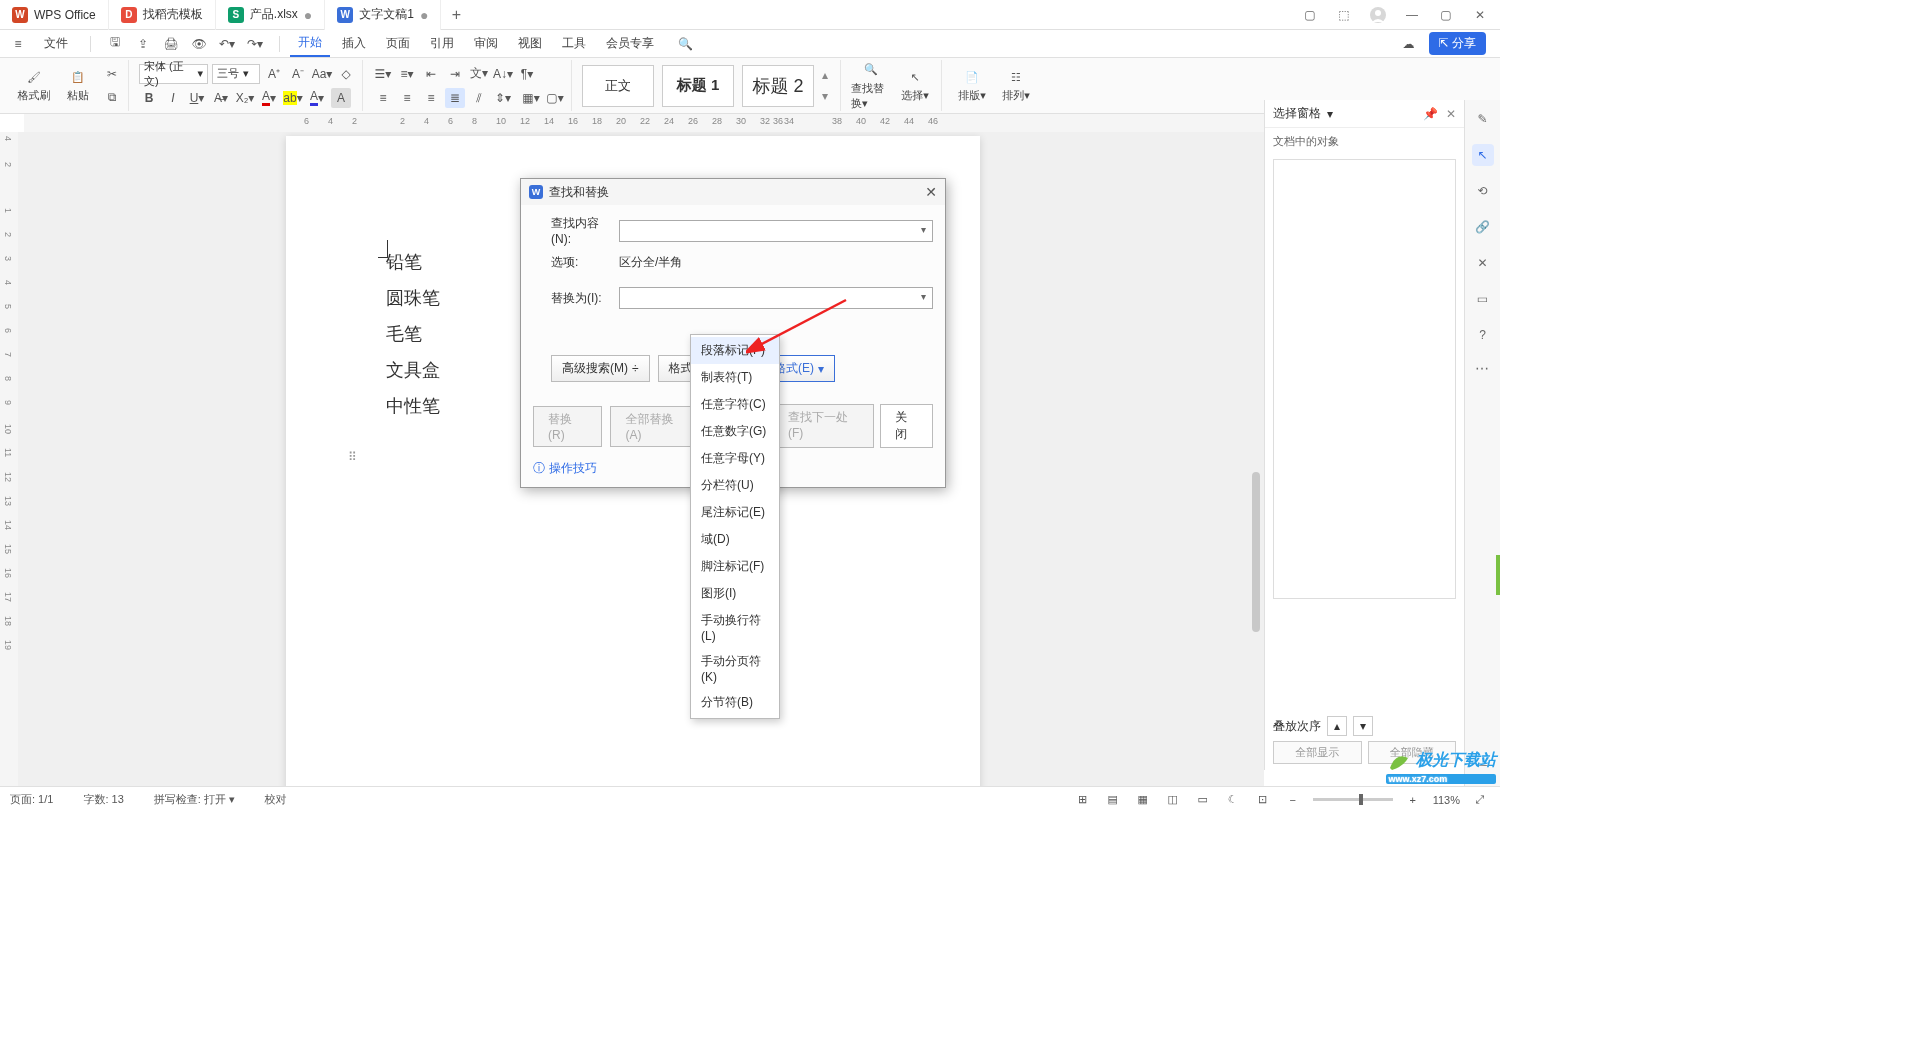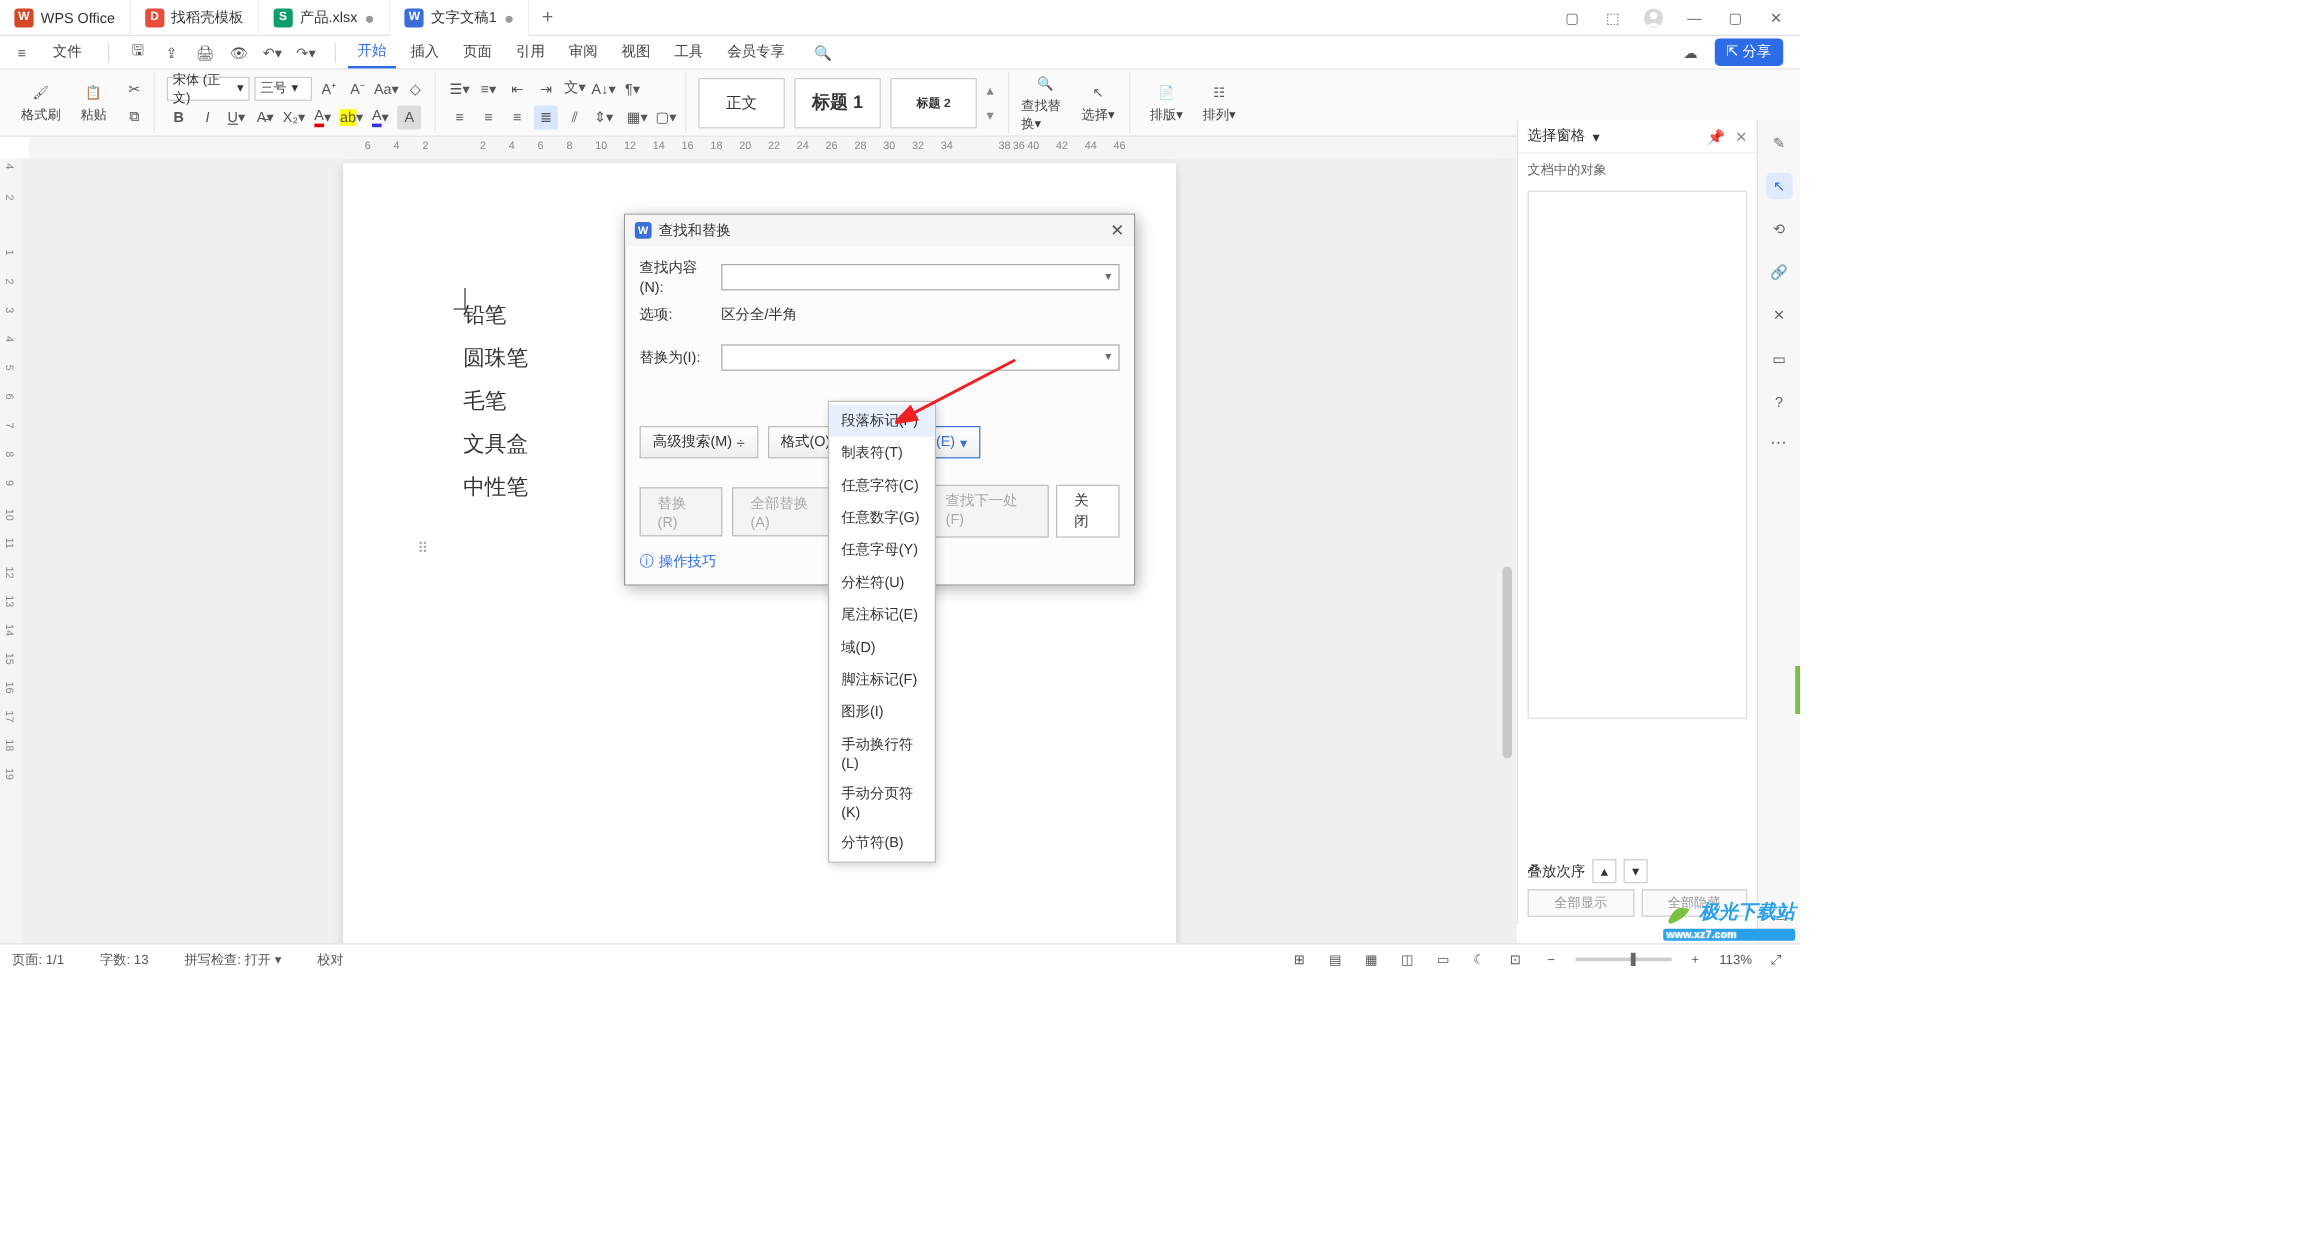--- a/index.html
+++ b/index.html
@@ -36,21 +36,21 @@
   .rbig { display: flex; flex-direction: column; align-items: center; justify-content: center; width: 40px; cursor: pointer; font-size: 11px; color: #444; gap: 2px; }
   .ricon { width: 18px; height: 18px; color: #555; display: inline-flex; align-items: center; justify-content: center; }
   .rselect { border: 1px solid #ccc; height: 20px; font-size: 11px; padding: 0 4px; background: #fff; display: flex; align-items: center; gap: 4px; }
   .rselect.font { width: 69px; }
   .rselect.size { width: 48px; }
   .rbtn { width: 20px; height: 20px; display: inline-flex; align-items: center; justify-content: center; cursor: pointer; color: #555; border-radius: 2px; }
   .rbtn.active { background: #d8e6ff; }
   .styles-box { display: flex; gap: 8px; align-items: center; }
   .style-item { border: 1px solid #ccc; width: 72px; height: 42px; display: flex; align-items: center; justify-content: center; font-size: 13px; background: #fff; cursor: pointer; }
   .style-item.h1 { font-weight: bold; font-size: 15px; }
-  .style-item.h2 { font-weight: bold; font-size: 10px; }
+  .style-item.h2 { font-weight: normal; font-size: 18px; }
   .style-more { width: 12px; height: 42px; display: flex; flex-direction: column; justify-content: space-around; color: #888; }
 
   
   .ruler-h { height: 18px; background: #f5f5f5; margin-left: 24px; position: relative; font-size: 9px; color: #888; }
   .ruler-h .num { position: absolute; top: 2px; }
 
   
   .workspace { position: absolute; top: 132px; left: 0; right: 236px; bottom: 26px; background: #f0f0f0; overflow: hidden; }
   .ruler-v { position: absolute; left: 0; top: 0; width: 18px; bottom: 0; background: #f5f5f5; font-size: 9px; color: #888; }
   .ruler-v .num { position: absolute; left: 3px; writing-mode: vertical-rl; }
@@ -61,21 +61,21 @@
   .drag-handle { position: absolute; left: 348px; top: 318px; color: #999; font-size: 12px; letter-spacing: 2px; }
 
   
   .dialog { position: absolute; left: 520px; top: 178px; width: 426px; background: #fcfcfc; border: 1px solid #999; box-shadow: 2px 3px 12px rgba(0,0,0,0.3); z-index: 50; }
   .dlg-title { height: 26px; display: flex; align-items: center; padding: 0 8px; font-size: 12px; background: #f5f5f5; }
   .dlg-title .ticon { margin-right: 6px; }
   .dlg-close { margin-left: auto; cursor: pointer; font-size: 14px; color: #555; }
   .dlg-tabs { display: flex; border-bottom: 1px solid #ccc; padding: 4px 8px 0; gap: 0; }
   .dlg-tab { padding: 4px 12px; border: 1px solid transparent; cursor: pointer; font-size: 12px; position: relative; top: 1px; }
   .dlg-tab.active { border: 1px solid #ccc; border-bottom: 1px solid #fcfcfc; background: #fcfcfc; }
-  .dlg-body { padding: 10px 12px 14px; }
+  .dlg-body { padding: 10px 12px 14px; margin-left: 18px; }
   .dlg-row { display: flex; align-items: center; margin-bottom: 8px; gap: 6px; }
   .dlg-label { width: 62px; font-size: 12px; }
   .dlg-input { flex: 1; height: 22px; border: 1px solid #aaa; background: #fff; }
   .dlg-input.combo { position: relative; }
   .dlg-input.combo::after { content: "▾"; position: absolute; right: 6px; top: 3px; color: #666; font-size: 10px; }
   .dlg-btnrow { display: flex; gap: 8px; margin-top: 12px; }
   .dlg-btn { border: 1px solid #bbb; background: linear-gradient(#fff,#eee); padding: 4px 10px; font-size: 12px; cursor: pointer; display: flex; align-items: center; gap: 4px; }
   .dlg-btn.primary { border-color: #3a6fd8; color: #3a6fd8; }
   .dlg-foot { display: flex; align-items: center; padding: 8px 12px 12px; gap: 8px; }
   .dlg-link { color: #2e6be6; font-size: 12px; cursor: pointer; display:flex; align-items:center; gap:4px;}
@@ -313,21 +313,21 @@
   <span class="num" style="left:544px">16</span>
   <span class="num" style="left:568px">18</span>
   <span class="num" style="left:592px">20</span>
   <span class="num" style="left:616px">22</span>
   <span class="num" style="left:640px">24</span>
   <span class="num" style="left:664px">26</span>
   <span class="num" style="left:688px">28</span>
   <span class="num" style="left:712px">30</span>
   <span class="num" style="left:736px">32</span>
   <span class="num" style="left:760px">34</span>
-  <span class="num" style="left:820px">36</span>
+  <span class="num" style="left:749px">36</span>
   <span class="num" style="left:808px">38</span>
   <span class="num" style="left:832px">40</span>
   <span class="num" style="left:856px">42</span>
   <span class="num" style="left:880px">44</span>
   <span class="num" style="left:904px">46</span>
 </div>
 
 <div class="workspace">
   <div class="ruler-v">
     <span class="num" style="top:4px">4</span>

